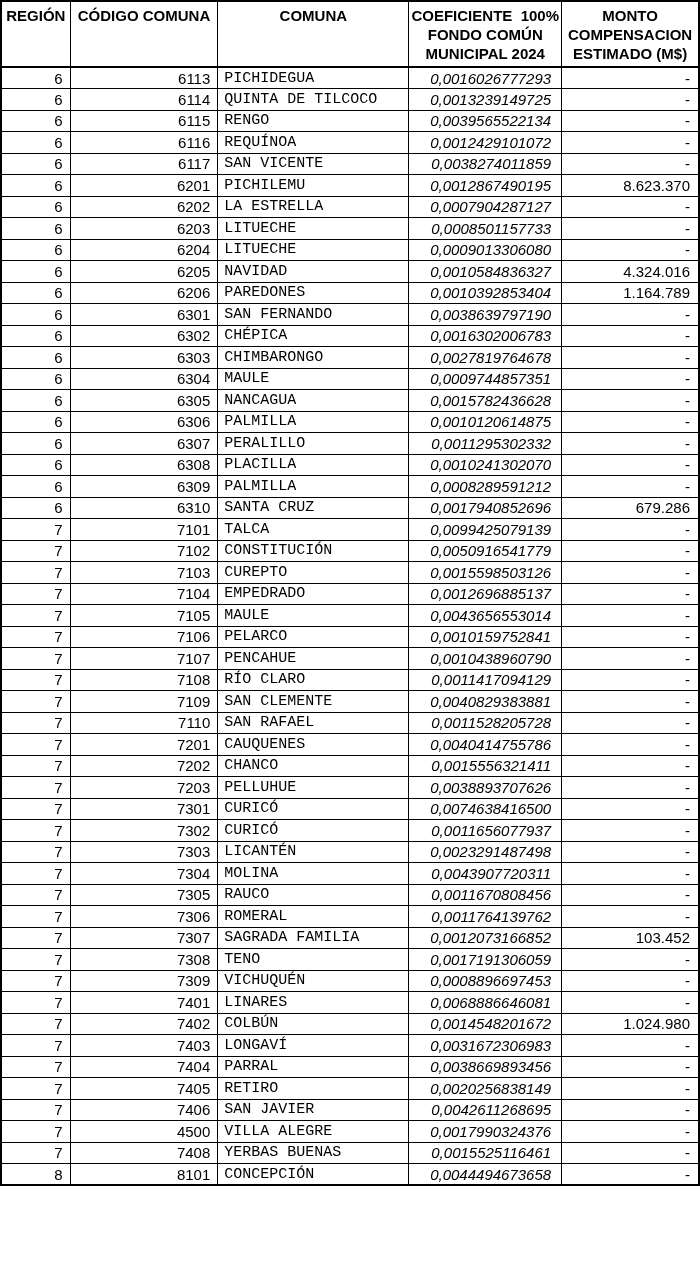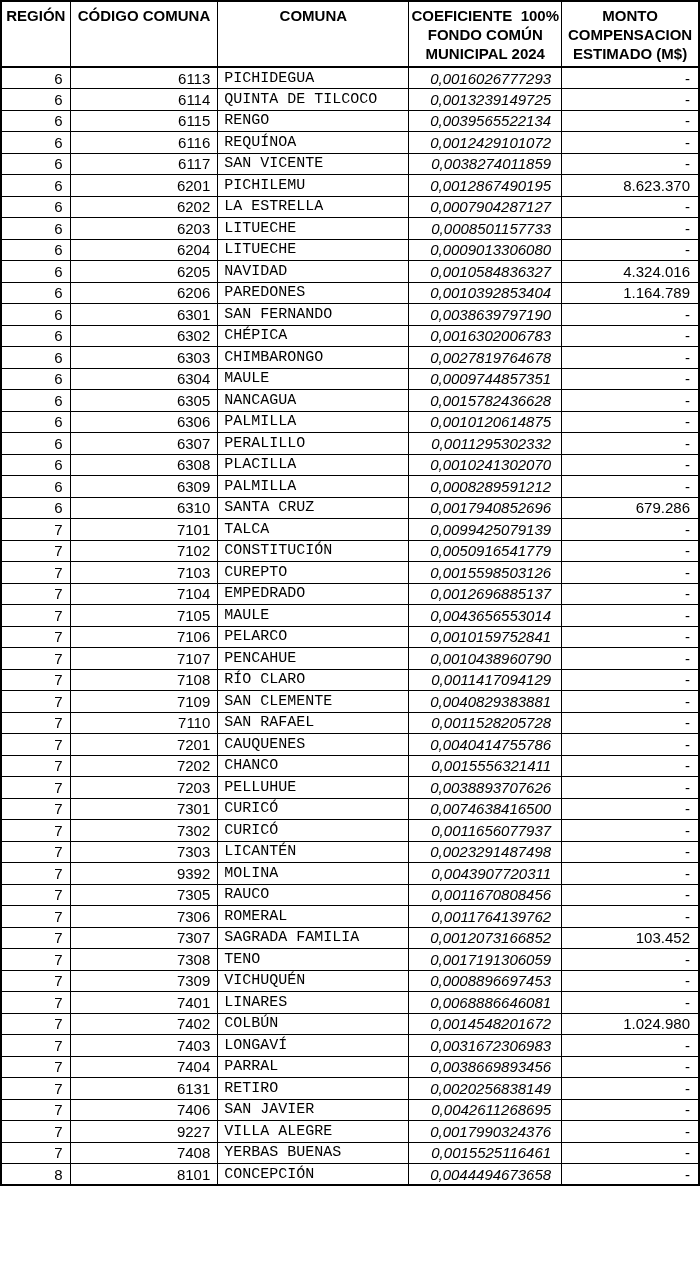--- a/index.html
+++ b/index.html
@@ -332,21 +332,21 @@
       </tr>
       <tr>
         <td class="col-region">7</td>
         <td class="col-codigo">7303</td>
         <td class="col-comuna">LICANTÉN</td>
         <td class="col-coeficiente">0,0023291487498</td>
         <td class="col-monto">-</td>
       </tr>
       <tr>
         <td class="col-region">7</td>
-        <td class="col-codigo">9392</td>
+        <td class="col-codigo">7304</td>
         <td class="col-comuna">MOLINA</td>
         <td class="col-coeficiente">0,0043907720311</td>
         <td class="col-monto">-</td>
       </tr>
       <tr>
         <td class="col-region">7</td>
         <td class="col-codigo">7305</td>
         <td class="col-comuna">RAUCO</td>
         <td class="col-coeficiente">0,0011670808456</td>
         <td class="col-monto">-</td>
@@ -402,35 +402,35 @@
       </tr>
       <tr>
         <td class="col-region">7</td>
         <td class="col-codigo">7404</td>
         <td class="col-comuna">PARRAL</td>
         <td class="col-coeficiente">0,0038669893456</td>
         <td class="col-monto">-</td>
       </tr>
       <tr>
         <td class="col-region">7</td>
-        <td class="col-codigo">6131</td>
+        <td class="col-codigo">7405</td>
         <td class="col-comuna">RETIRO</td>
         <td class="col-coeficiente">0,0020256838149</td>
         <td class="col-monto">-</td>
       </tr>
       <tr>
         <td class="col-region">7</td>
         <td class="col-codigo">7406</td>
         <td class="col-comuna">SAN JAVIER</td>
         <td class="col-coeficiente">0,0042611268695</td>
         <td class="col-monto">-</td>
       </tr>
       <tr>
         <td class="col-region">7</td>
-        <td class="col-codigo">9227</td>
+        <td class="col-codigo">4500</td>
         <td class="col-comuna">VILLA ALEGRE</td>
         <td class="col-coeficiente">0,0017990324376</td>
         <td class="col-monto">-</td>
       </tr>
       <tr>
         <td class="col-region">7</td>
         <td class="col-codigo">7408</td>
         <td class="col-comuna">YERBAS BUENAS</td>
         <td class="col-coeficiente">0,0015525116461</td>
         <td class="col-monto">-</td>

